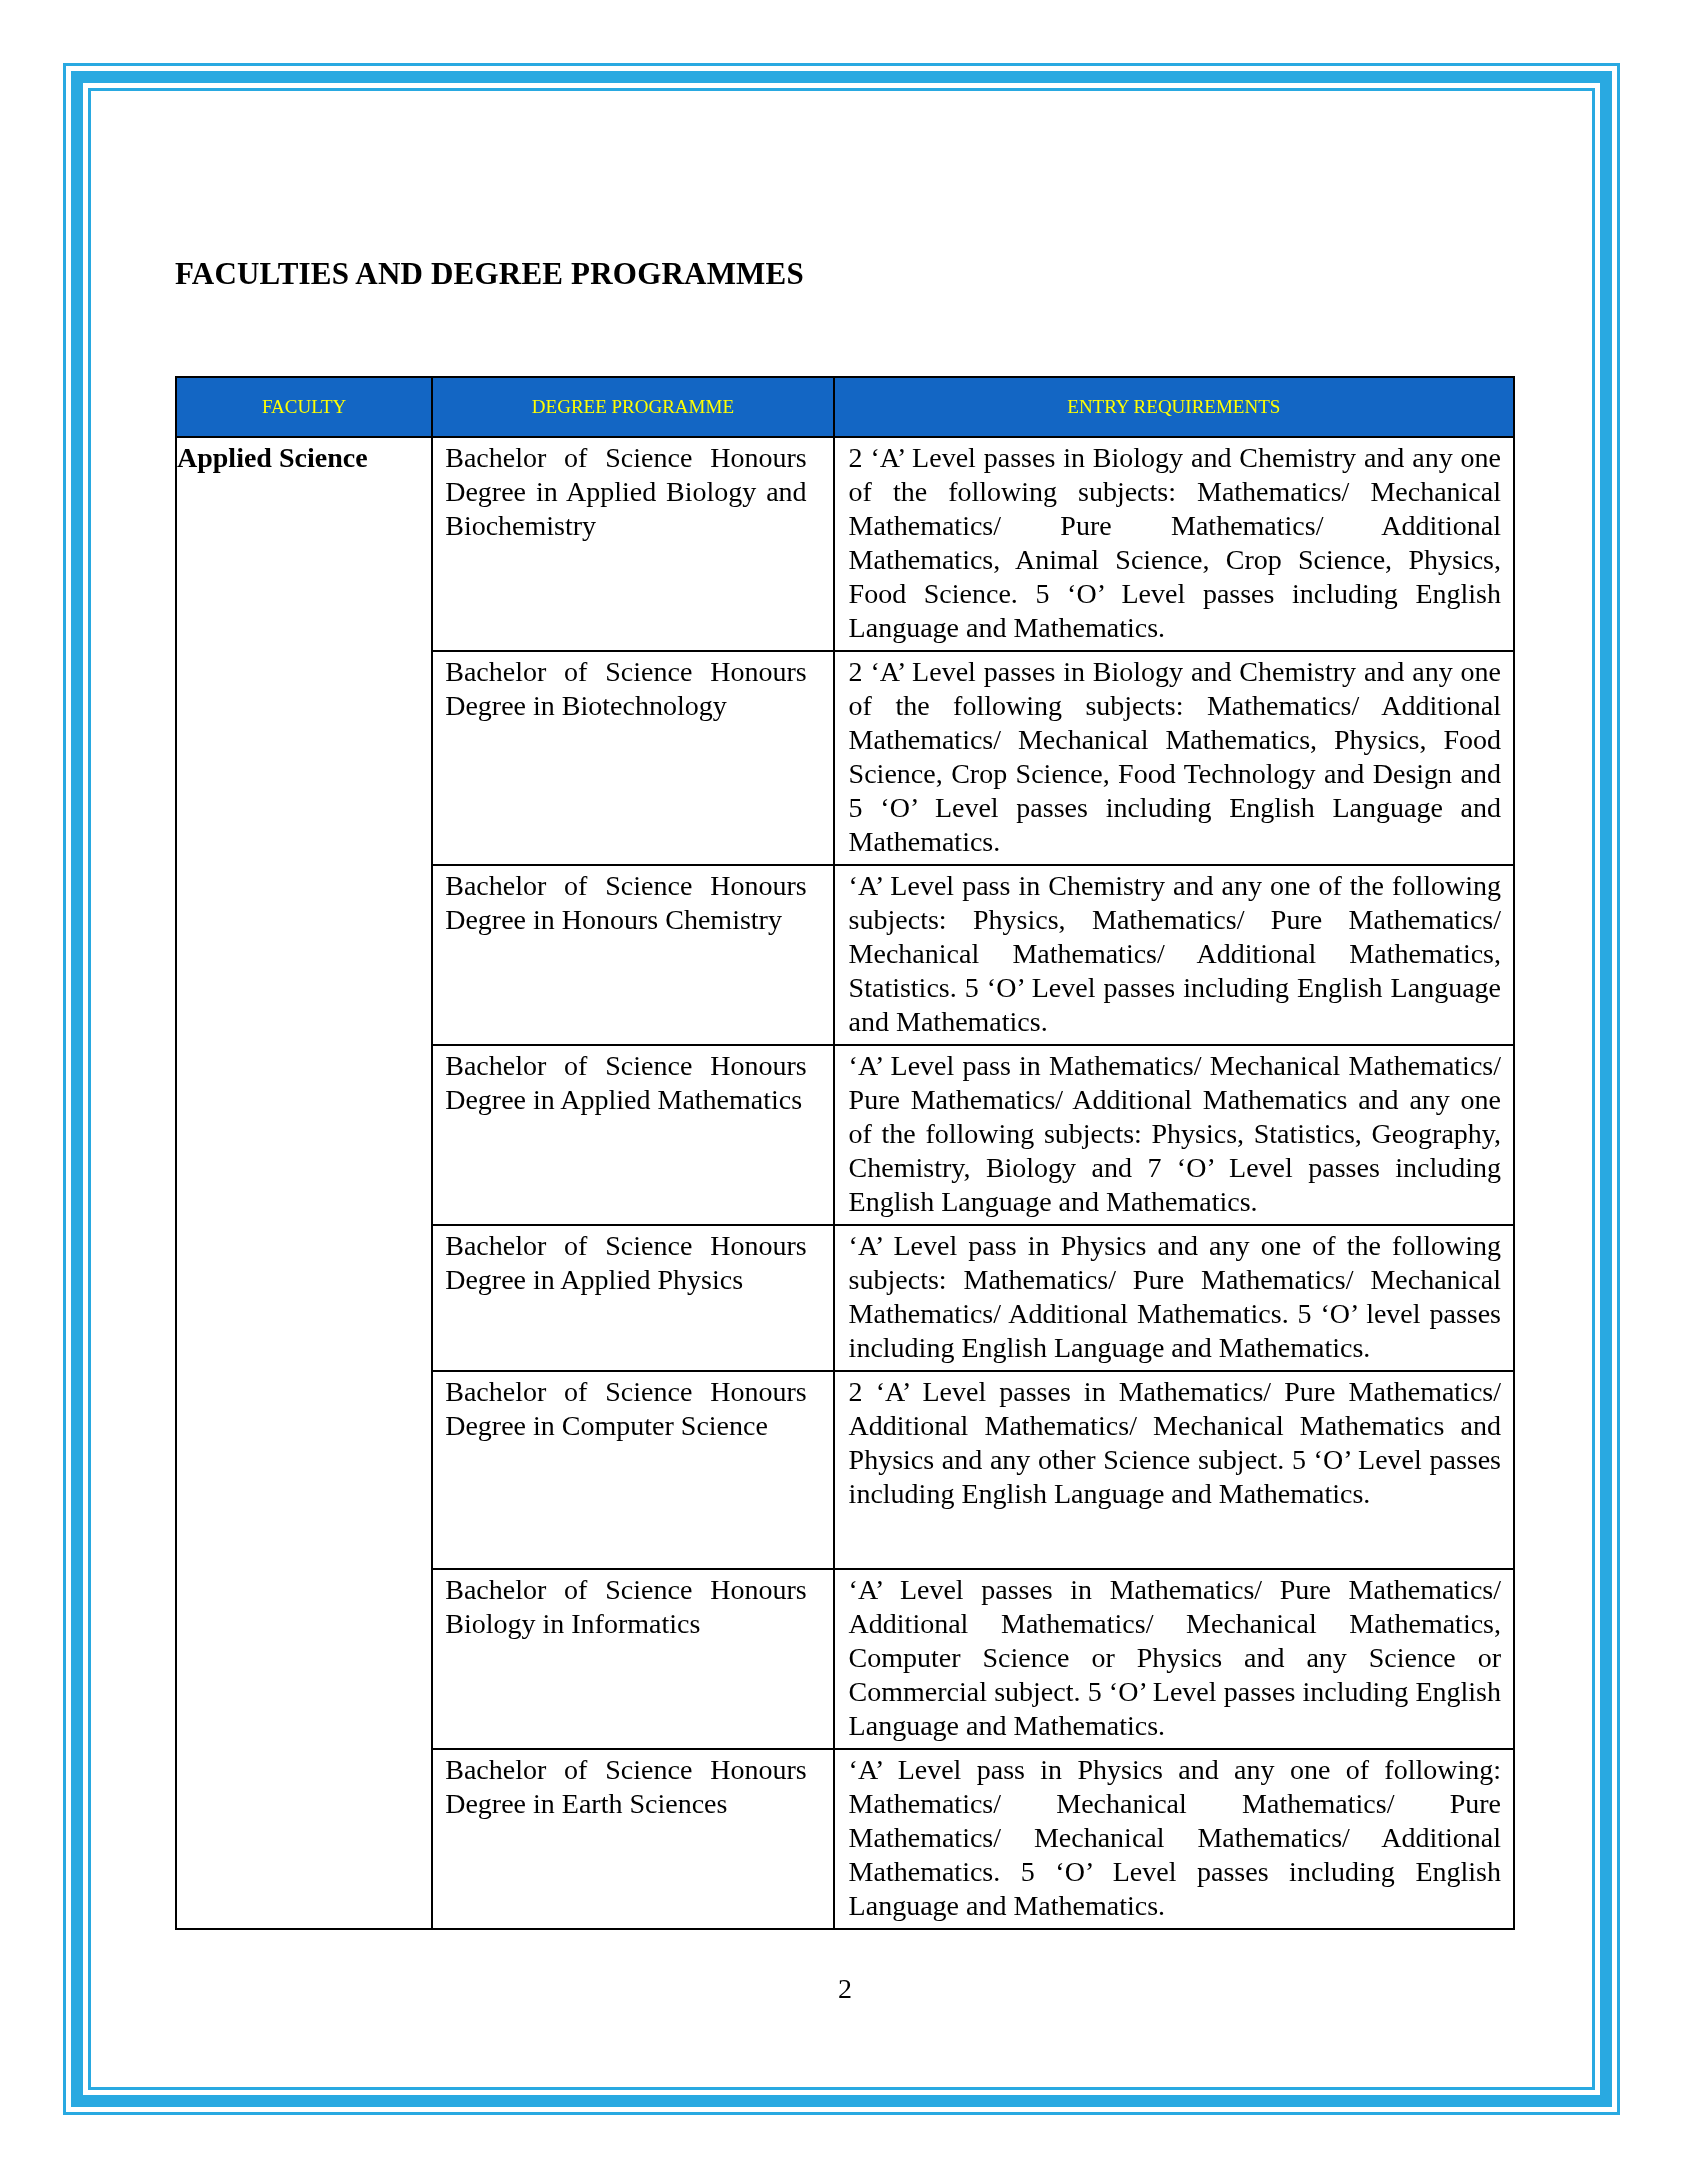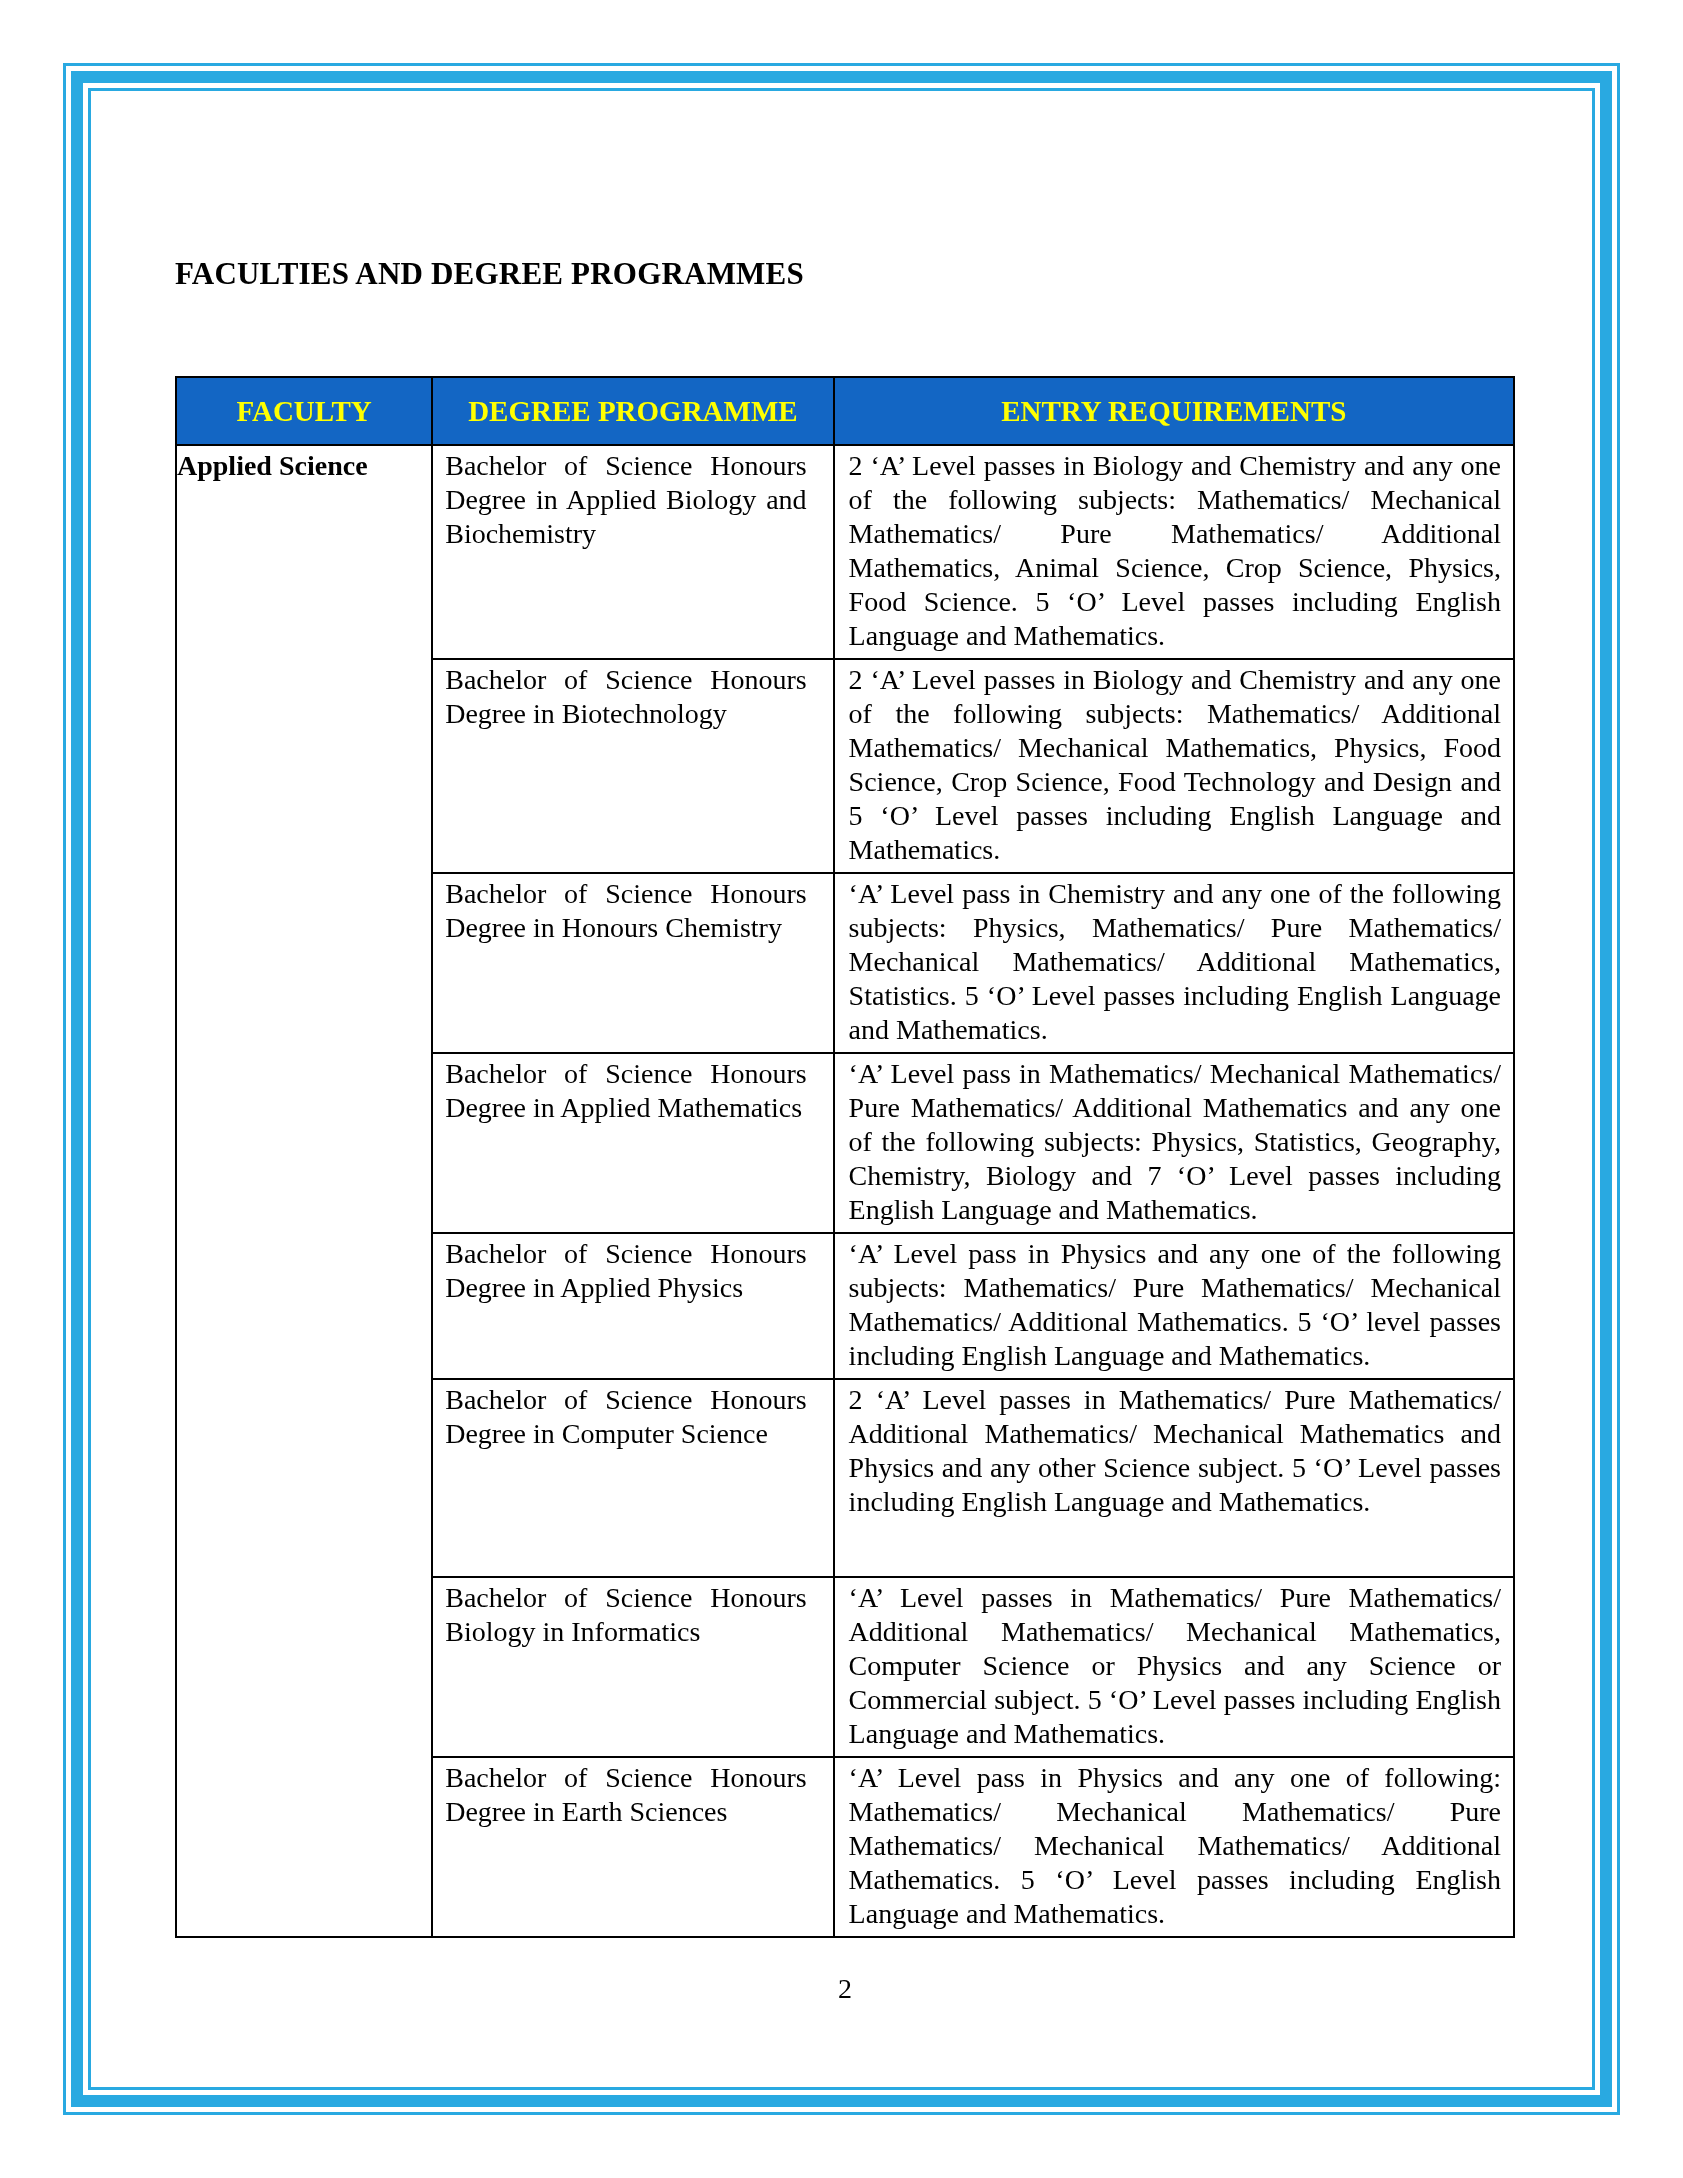--- a/index.html
+++ b/index.html
@@ -36,23 +36,23 @@
   col.c-faculty{width:19.15%;}
   col.c-programme{width:30.0%;}
   col.c-requirements{width:50.85%;}
   .prog-table th,.prog-table td{
     border:2px solid var(--ink);
     vertical-align:top;
   }
   .prog-table thead th{
     background:var(--header-bg);
     color:var(--header-fg);
-    font-weight:bold;text-align:center;
-    height:68px;vertical-align:middle;
-    font-size:29px;
+    font-weight:normal;text-align:center;
+    height:60px;vertical-align:middle;
+    font-size:19px;
   }
   .faculty-cell{
     font-weight:bold;
     padding:3px 8px 5px 0;
   }
   .programme-cell{
     padding:3px 26px 5px 12px;
     text-align:justify;
   }
   .req-cell{

